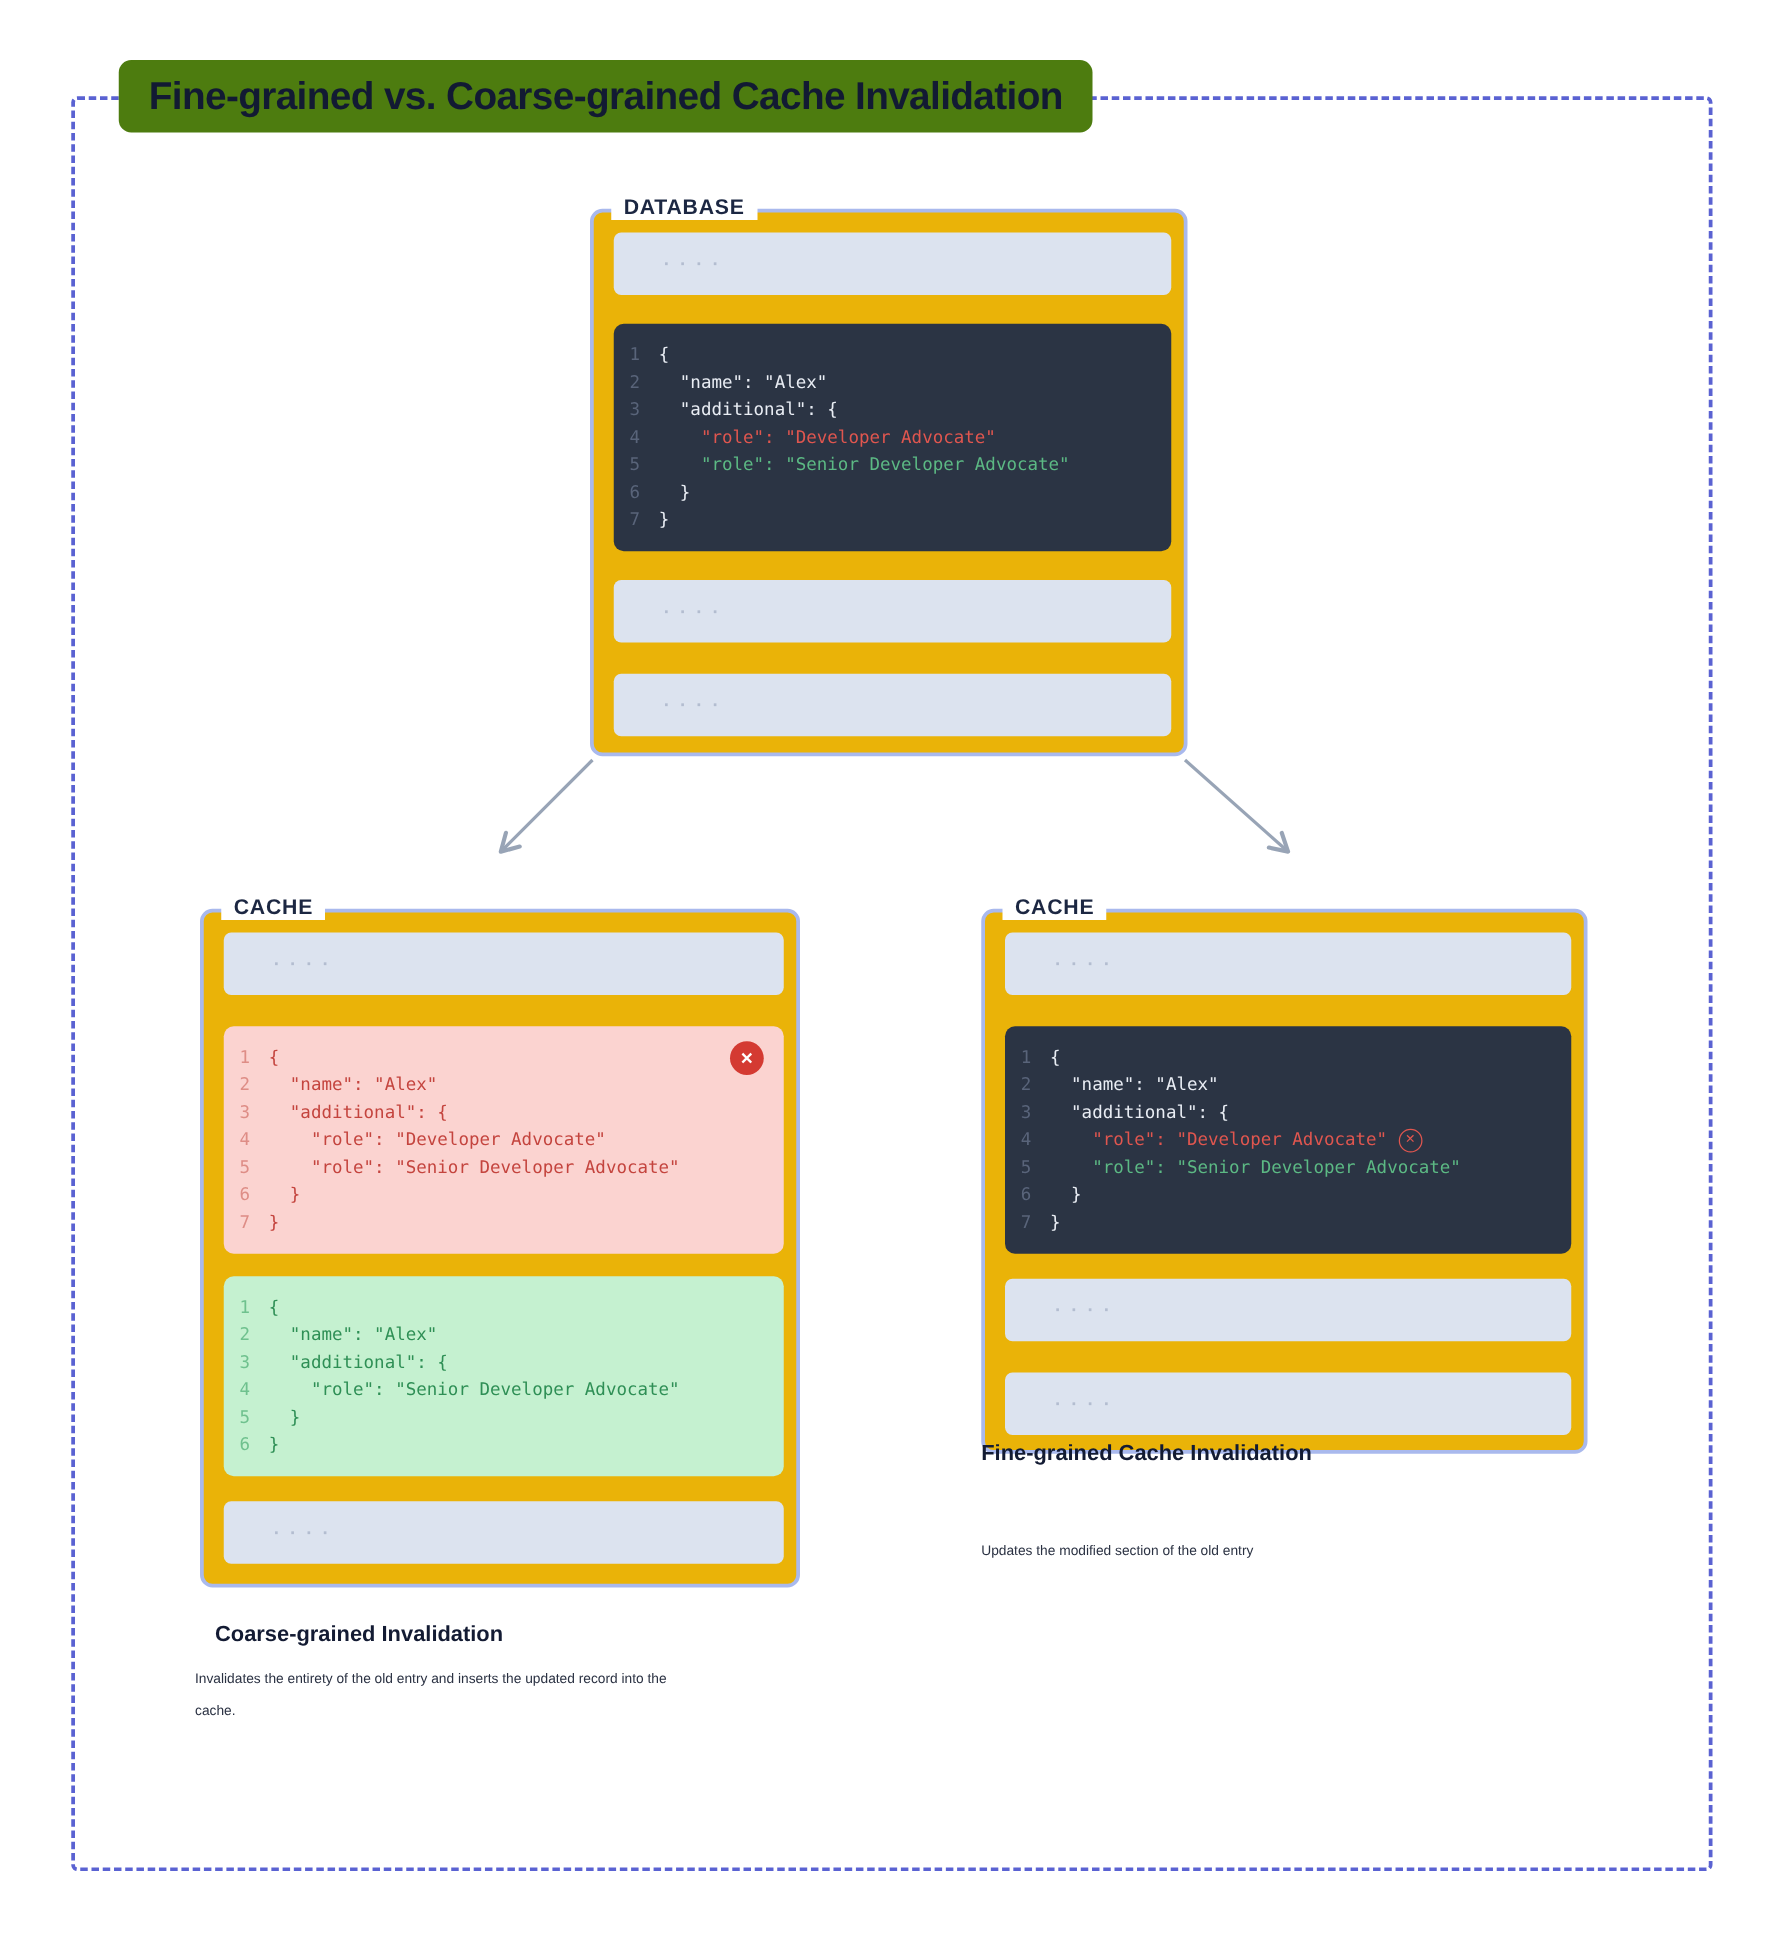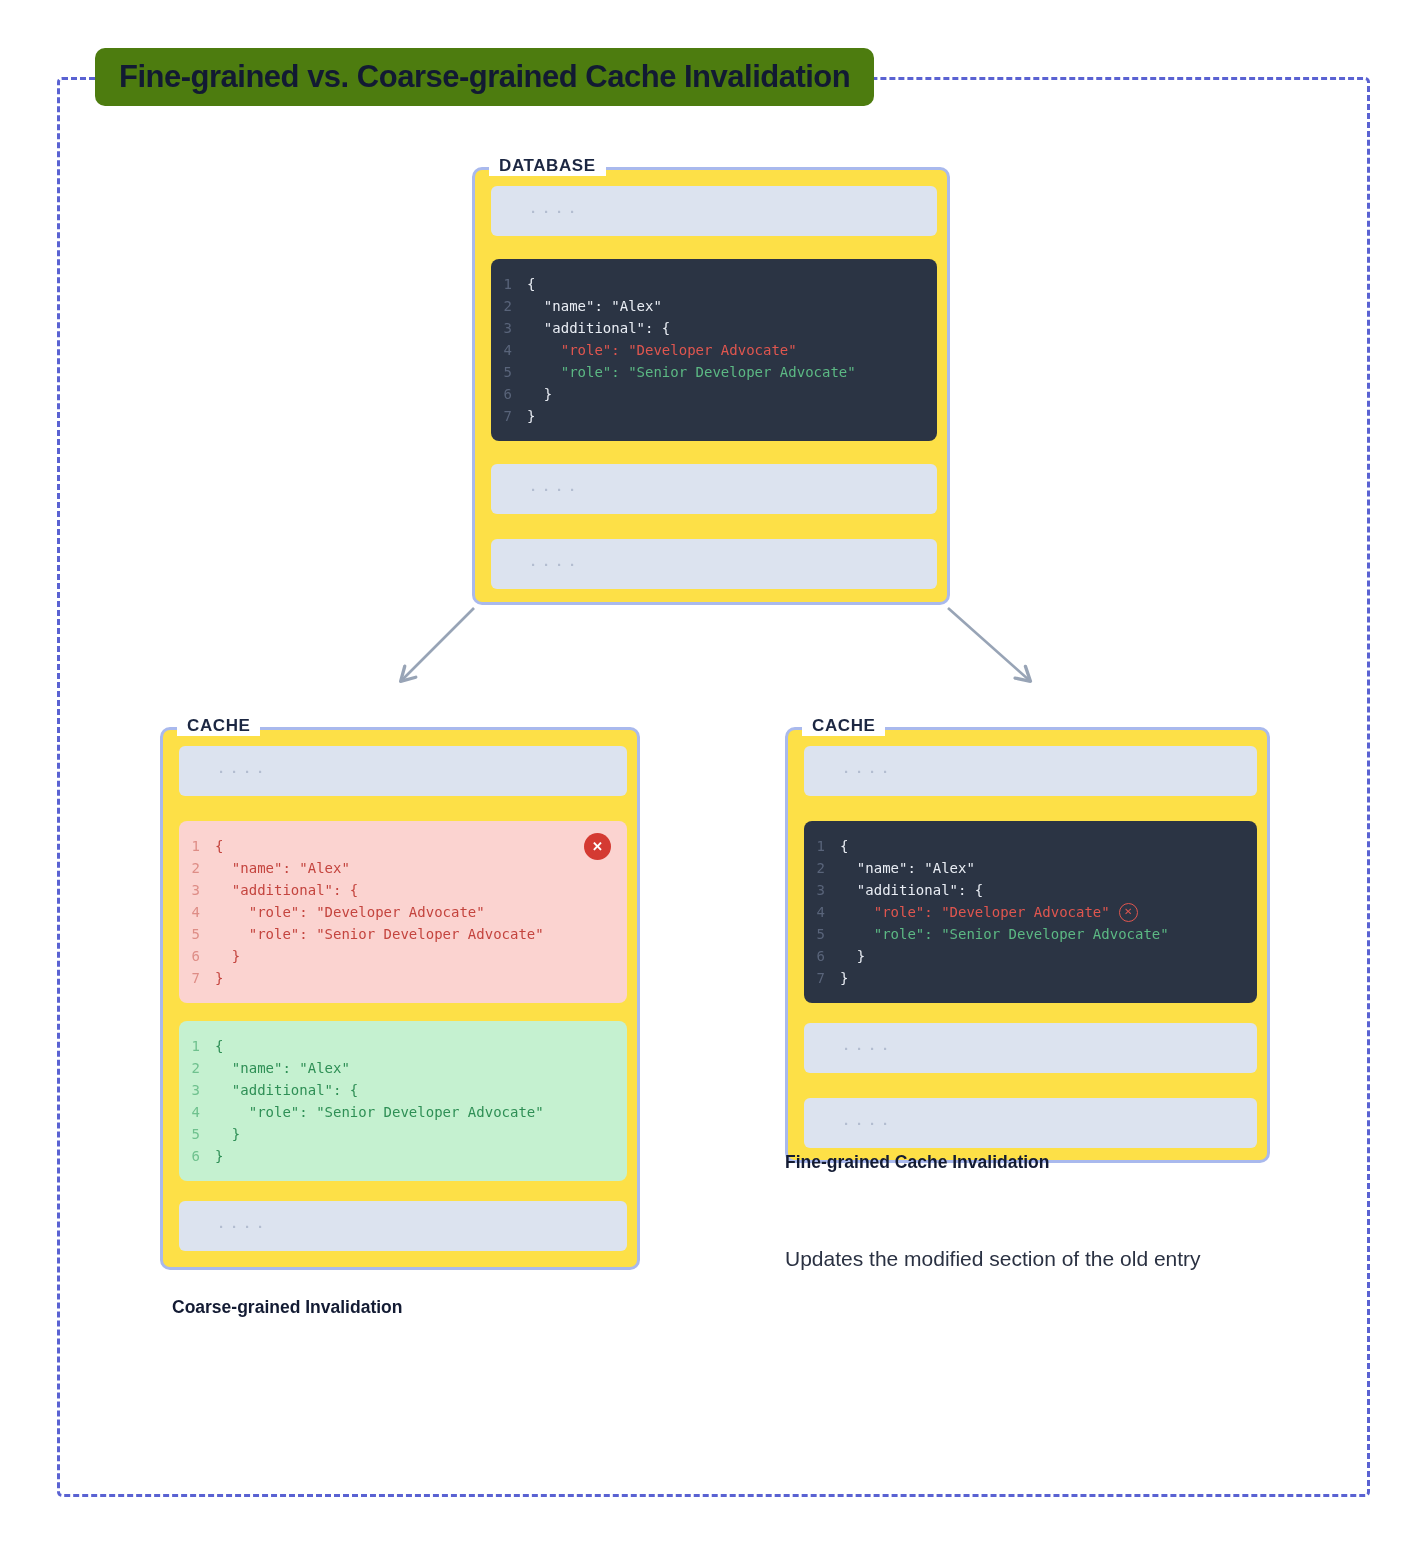--- a/index.html
+++ b/index.html
@@ -12,21 +12,21 @@
     border: 3px dashed #5a62d2; border-radius: 5px; z-index: 0;
   }
   .diagram-title {
     position: absolute; left: 95px; top: 48px; z-index: 5;
     background: #4d7c0f; border-radius: 10px; padding: 11px 24px;
     font-size: 31px; font-weight: bold; color: #121a33; letter-spacing: -0.5px;
   }
   .arrows-layer { position: absolute; left: 0; top: 0; z-index: 1; pointer-events: none; }
 
   .panel {
-    position: absolute; background: #fde047; border: 3px solid #a9b9ed; border-radius: 10px; z-index: 2;
+    position: absolute; background: #eab308; border: 3px solid #a9b9ed; border-radius: 10px; z-index: 2;
   }
   .panel-label {
     position: absolute; top: -14px; left: 14px; background: #ffffff; padding: 0 10px;
     font-size: 17px; font-weight: bold; color: #1c2742; letter-spacing: 0.6px;
   }
   .db-box   { left: 472px; top: 167px; width: 478px; height: 438px; }
   .cacheL   { left: 160px; top: 727px; width: 480px; height: 543px; }
   .cacheR   { left: 785px; top: 727px; width: 485px; height: 436px; }
 
   .ph-row {
@@ -58,21 +58,21 @@
     display: flex; align-items: center; justify-content: center;
     font-size: 13px; font-weight: bold; font-family: "Liberation Sans", sans-serif;
   }
   .x-outline {
     display: inline-flex; width: 19px; height: 19px; margin-left: 9px; flex: none;
     border: 1.5px solid #e0564f; border-radius: 50%; color: #e0564f;
     align-items: center; justify-content: center; font-size: 10px;
     font-family: "Liberation Sans", sans-serif; align-self: center;
   }
   .caption-title { position: absolute; font-size: 17.5px; font-weight: bold; color: #131b33; z-index: 2;}
-  .caption-body  { position: absolute; font-size: 21px; color: #2a3142; line-height: 26px; z-index: 2; margin-top: 18px;}
+  .caption-body  { position: absolute; font-size: 11px; color: #2a3142; line-height: 26px; z-index: 2;}
 </style>
 </head>
 <body>
 
 <div class="canvas">
 
   <div class="dashed-frame"></div>
 
   <div class="diagram-title">Fine-grained vs. Coarse-grained Cache Invalidation</div>
 
@@ -136,17 +136,18 @@
         <div class="code-line"><span class="line-num">4</span><span class="line-text red">    "role": "Developer Advocate"</span><span class="x-outline">✕</span></div>
         <div class="code-line"><span class="line-num">5</span><span class="line-text green">    "role": "Senior Developer Advocate"</span></div>
         <div class="code-line"><span class="line-num">6</span><span class="line-text">  }</span></div>
         <div class="code-line"><span class="line-num">7</span><span class="line-text">}</span></div>
       </div>
     <div class="ph-row" style="left:16px; top:293px; width:453px; height:50px;">····</div>
     <div class="ph-row" style="left:16px; top:368px; width:453px; height:50px;">····</div>
   </div>
 
   <div class="caption-title" style="left:172px; top:1297px;">Coarse-grained Invalidation</div>
+  <div class="caption-body" style="left:156px; top:1330px; width:380px;">Invalidates the entirety of the old entry and inserts the updated record into the cache.</div>
 
   <div class="caption-title" style="left:785px; top:1152px;">Fine-grained Cache Invalidation</div>
   <div class="caption-body" style="left:785px; top:1228px; width:420px;">Updates the modified section of the old entry</div>
 
 </div>
 
 </body></html>

